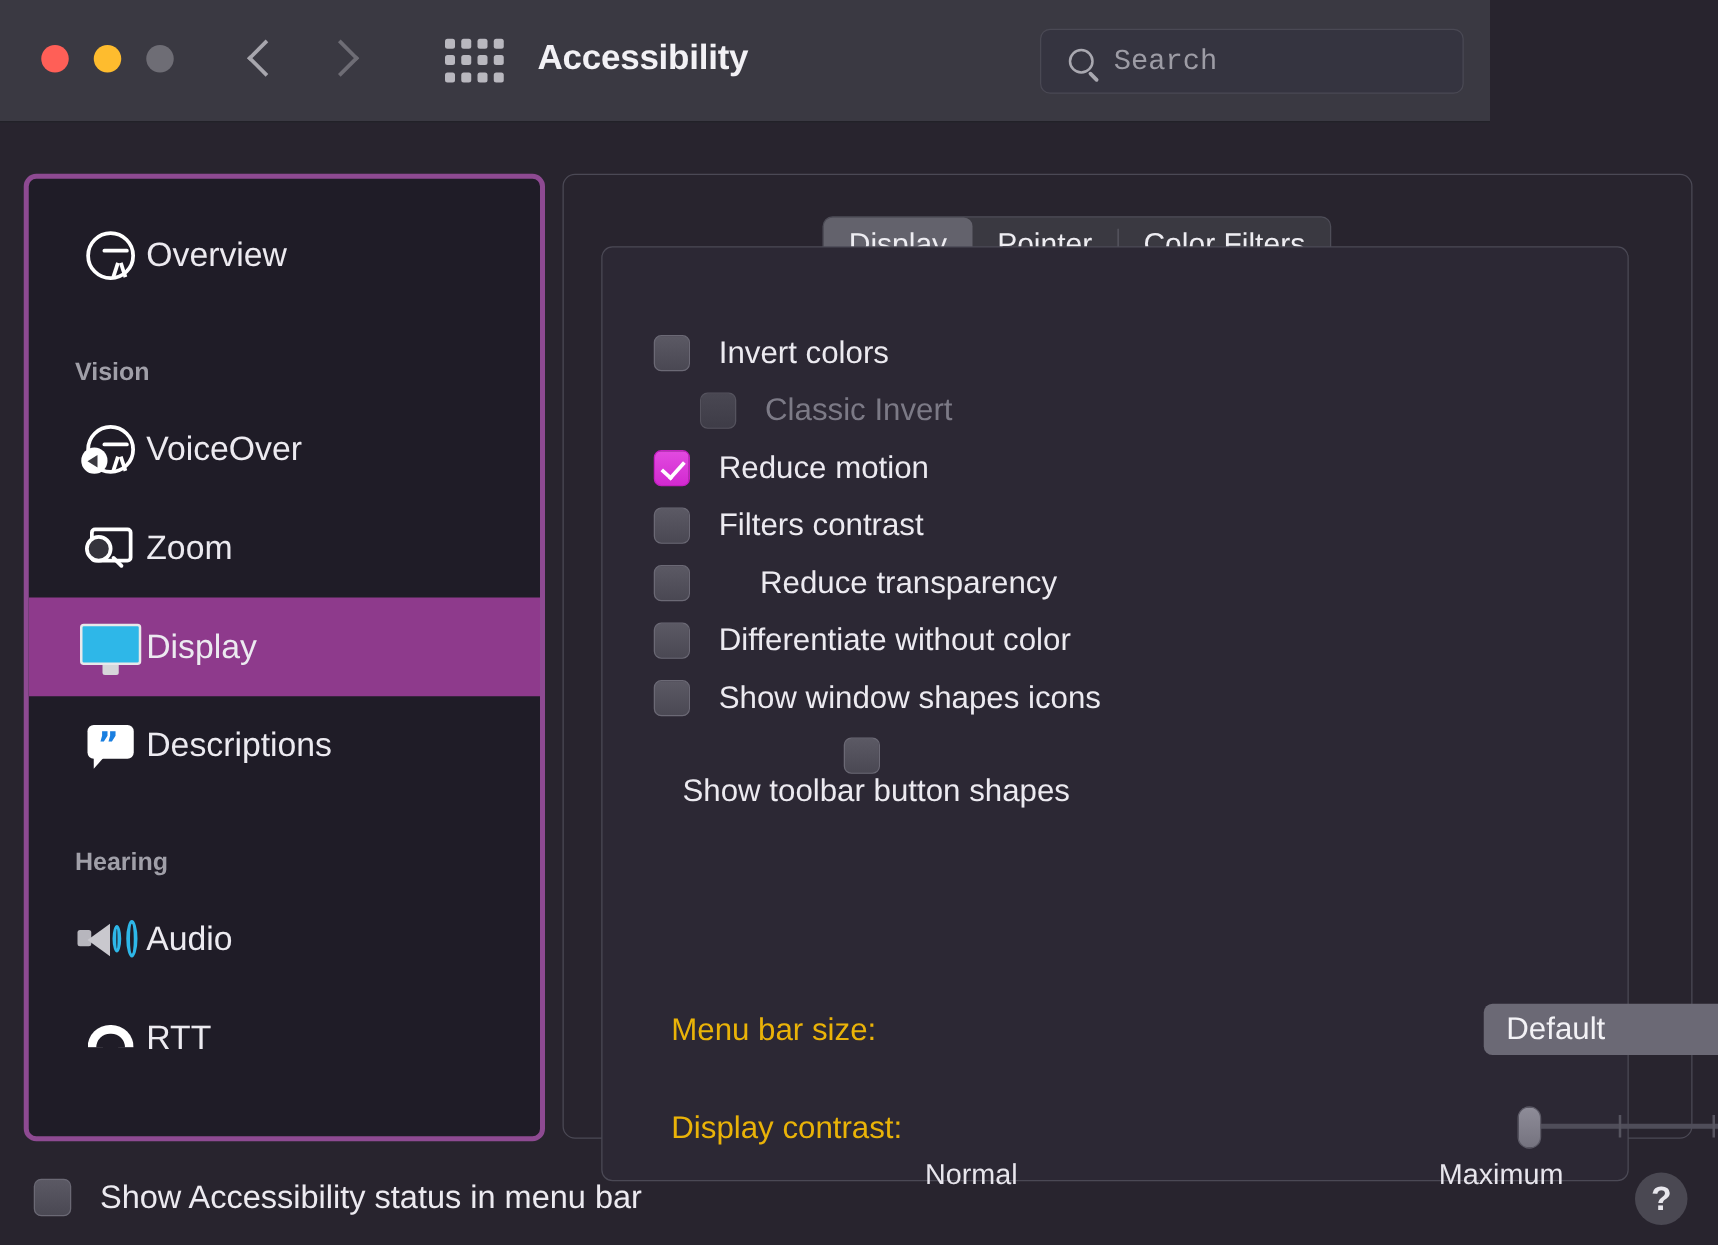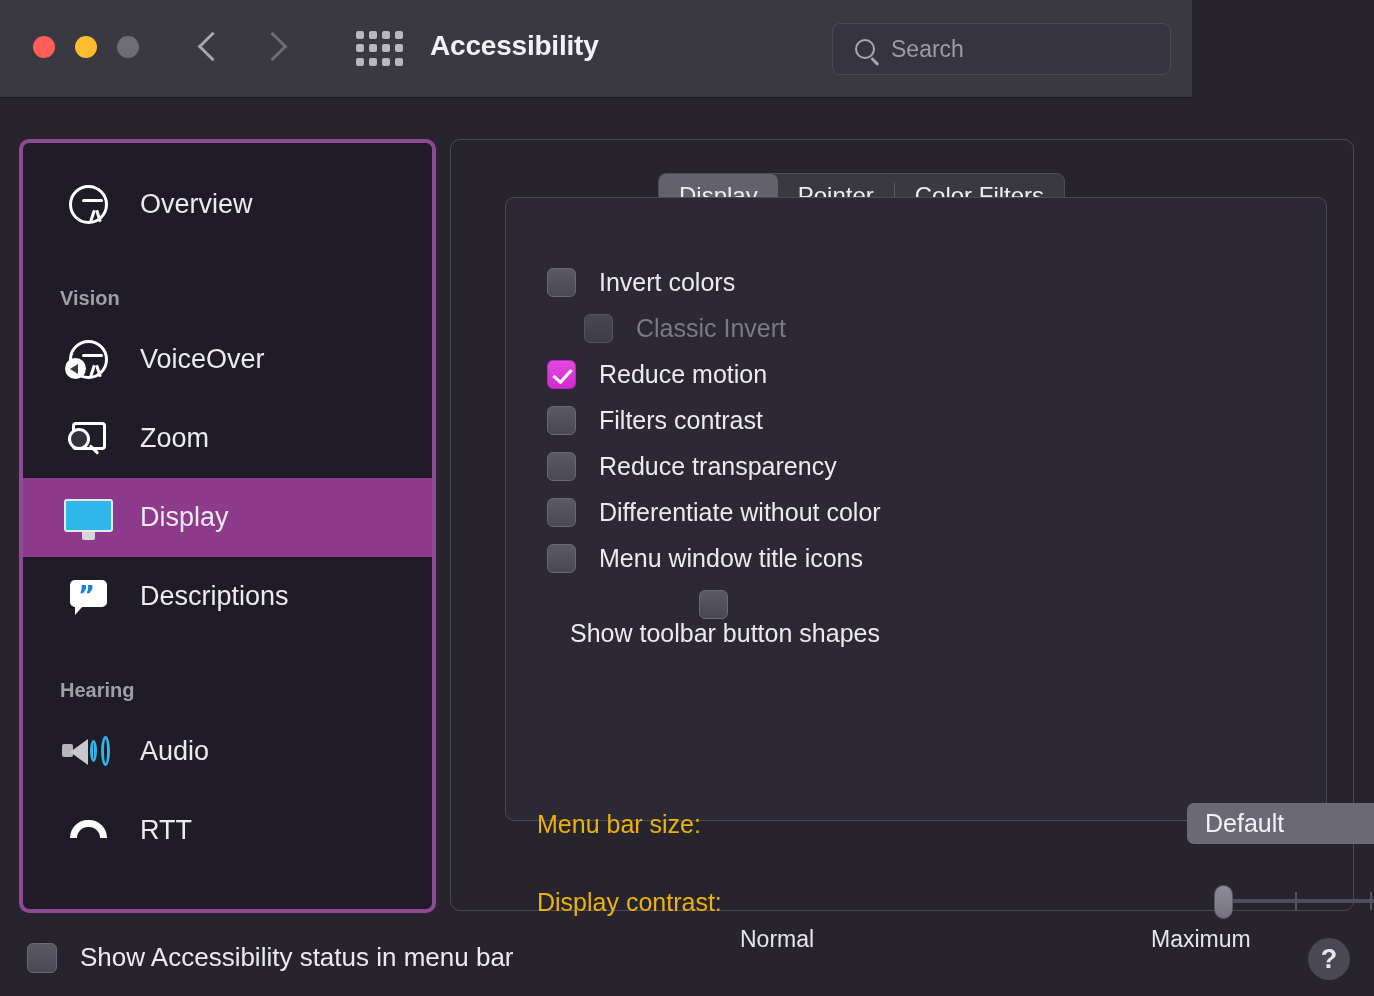--- a/index.html
+++ b/index.html
@@ -69,38 +69,38 @@
   }
   .search-glass {
     width: 20px; height: 20px; border: 2.5px solid #a9a8b0;
     border-radius: 50%; position: relative; flex: none;
   }
   .search-glass::after {
     content: ""; position: absolute; right: -7px; bottom: -5px;
     width: 10px; height: 2.5px; background: #a9a8b0;
     transform: rotate(45deg); border-radius: 2px;
   }
-  .search-ph { margin-left: 16px; font-size: 23px; color: #9d9ca5; }
+  .search-ph { margin-left: 16px; font-size: 23px; color: #9d9ca5; font-family: Liberation Mono, monospace; }
 
   
   .sidebar-wrap {
     position: absolute; left: 19px; top: 139px;
     width: 417px; height: 774px;
     border: 4px solid #8e4a92; border-radius: 10px;
     background: #1f1c27; overflow: hidden;
   }
   .sb-list { position: absolute; left: 0; top: 0; width: 100%; }
   .sb-row {
     display: flex; align-items: center;
     height: 79px; padding-left: 37px;
   }
   .sb-row.selected { background: #8e3a8c; }
   .sb-icon { width: 57px; height: 57px; flex: none; position: relative; }
   .sb-label {
-    margin-left: 23px; font-size: 27px; color: #eceaf0; text-align: right;
+    font-size: 27px; color: #eceaf0; text-align: right;
   }
   .sb-header {
     font-size: 20px; font-weight: bold; color: #a09fa8;
     padding-left: 37px; height: 54px; display: flex;
     align-items: flex-end; padding-bottom: 10px;
   }
   .sb-gap { height: 22px; }
 
   
   .ic-sq { width: 57px; height: 57px; border-radius: 13px; }
@@ -187,22 +187,22 @@
     display: flex; align-items: stretch;
   }
   .tab {
     display: flex; align-items: center; padding: 0 20px;
     font-size: 24px; color: #eeedf2; position: relative;
   }
   .tab.active { background: #63626c; border-radius: 7px; }
   .tab-sep { width: 1px; background: #5b5a64; margin: 9px 0; }
 
   .inner-box {
-    position: absolute; left: 54px; top: 57px;
-    width: 822px; height: 624px;
+    position: absolute; left: 30px; top: 57px;
+    width: 822px; height: 748px;
     border: 1px solid #4b4955; border-radius: 9px;
     background: #2c2834;
   }
 
   .chk-row {
     position: absolute; display: flex; align-items: center;
   }
   .chk {
     width: 29px; height: 29px; border-radius: 6px; flex: none;
     background: linear-gradient(180deg,#5b5964,#4a4853);
@@ -411,33 +411,33 @@
     <div class="chk-row" style="left:41px; top:162px;">
       <span class="chk on"></span>
       <span class="chk-label">Reduce motion</span>
     </div>
 
     <div class="chk-row" style="left:41px; top:208px;">
       <span class="chk"></span>
       <span class="chk-label">Filters contrast</span>
     </div>
 
-    <div class="chk-row" style="left:41px; top:254px;">
+    <div class="chk-row" style="left:41px; top:254px;gap:33px;">
       <span class="chk"></span>
       <span class="chk-label">Reduce transparency</span>
     </div>
 
     <div class="chk-row" style="left:41px; top:300px;text-align:center;">
       <span class="chk"></span>
       <span class="chk-label">Differentiate without color</span>
     </div>
 
     <div class="chk-row" style="left:41px; top:346px;">
       <span class="chk"></span>
-      <span class="chk-label">Menu window title icons</span>
+      <span class="chk-label">Show window shapes icons</span>
     </div>
 
     <div class="chk-row" style="left:41px; top:392px;flex-direction:column;">
       <span class="chk"></span>
       <span class="chk-label">Show toolbar button shapes</span>
     </div>
   </div>
 
   <div class="field-label" style="position:absolute; left:86px; top:670px;">Menu bar size:</div>
 

